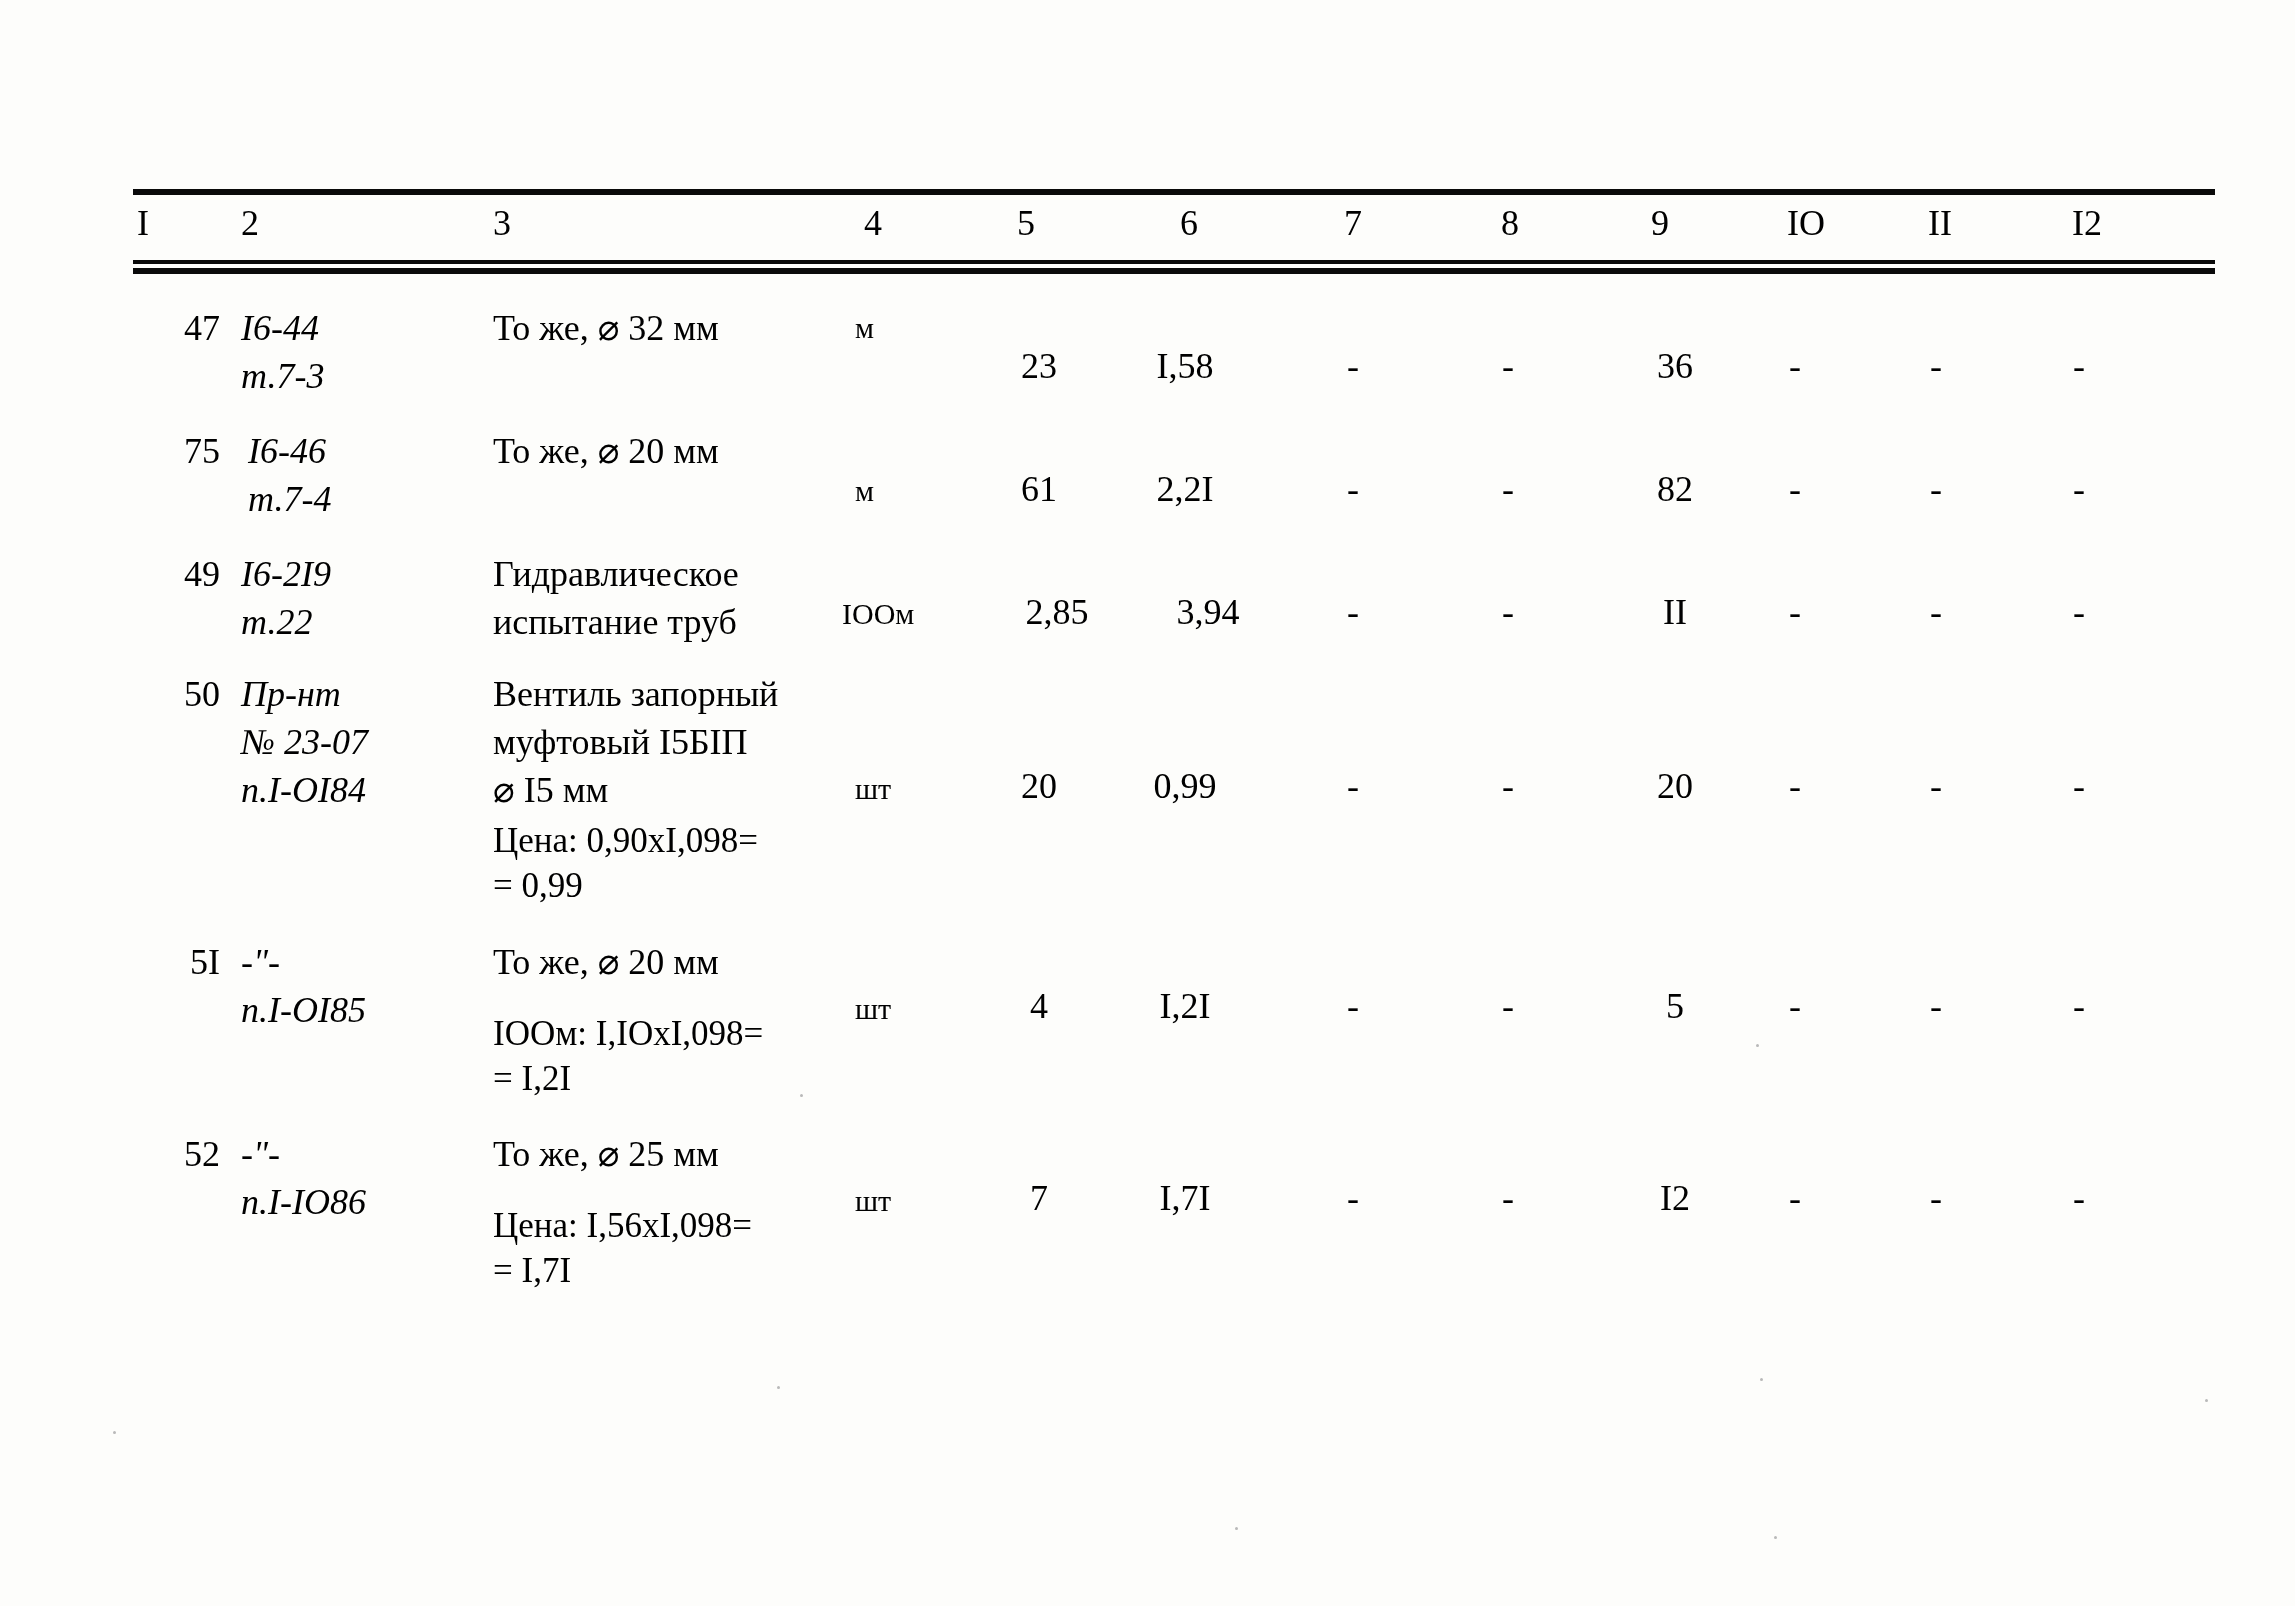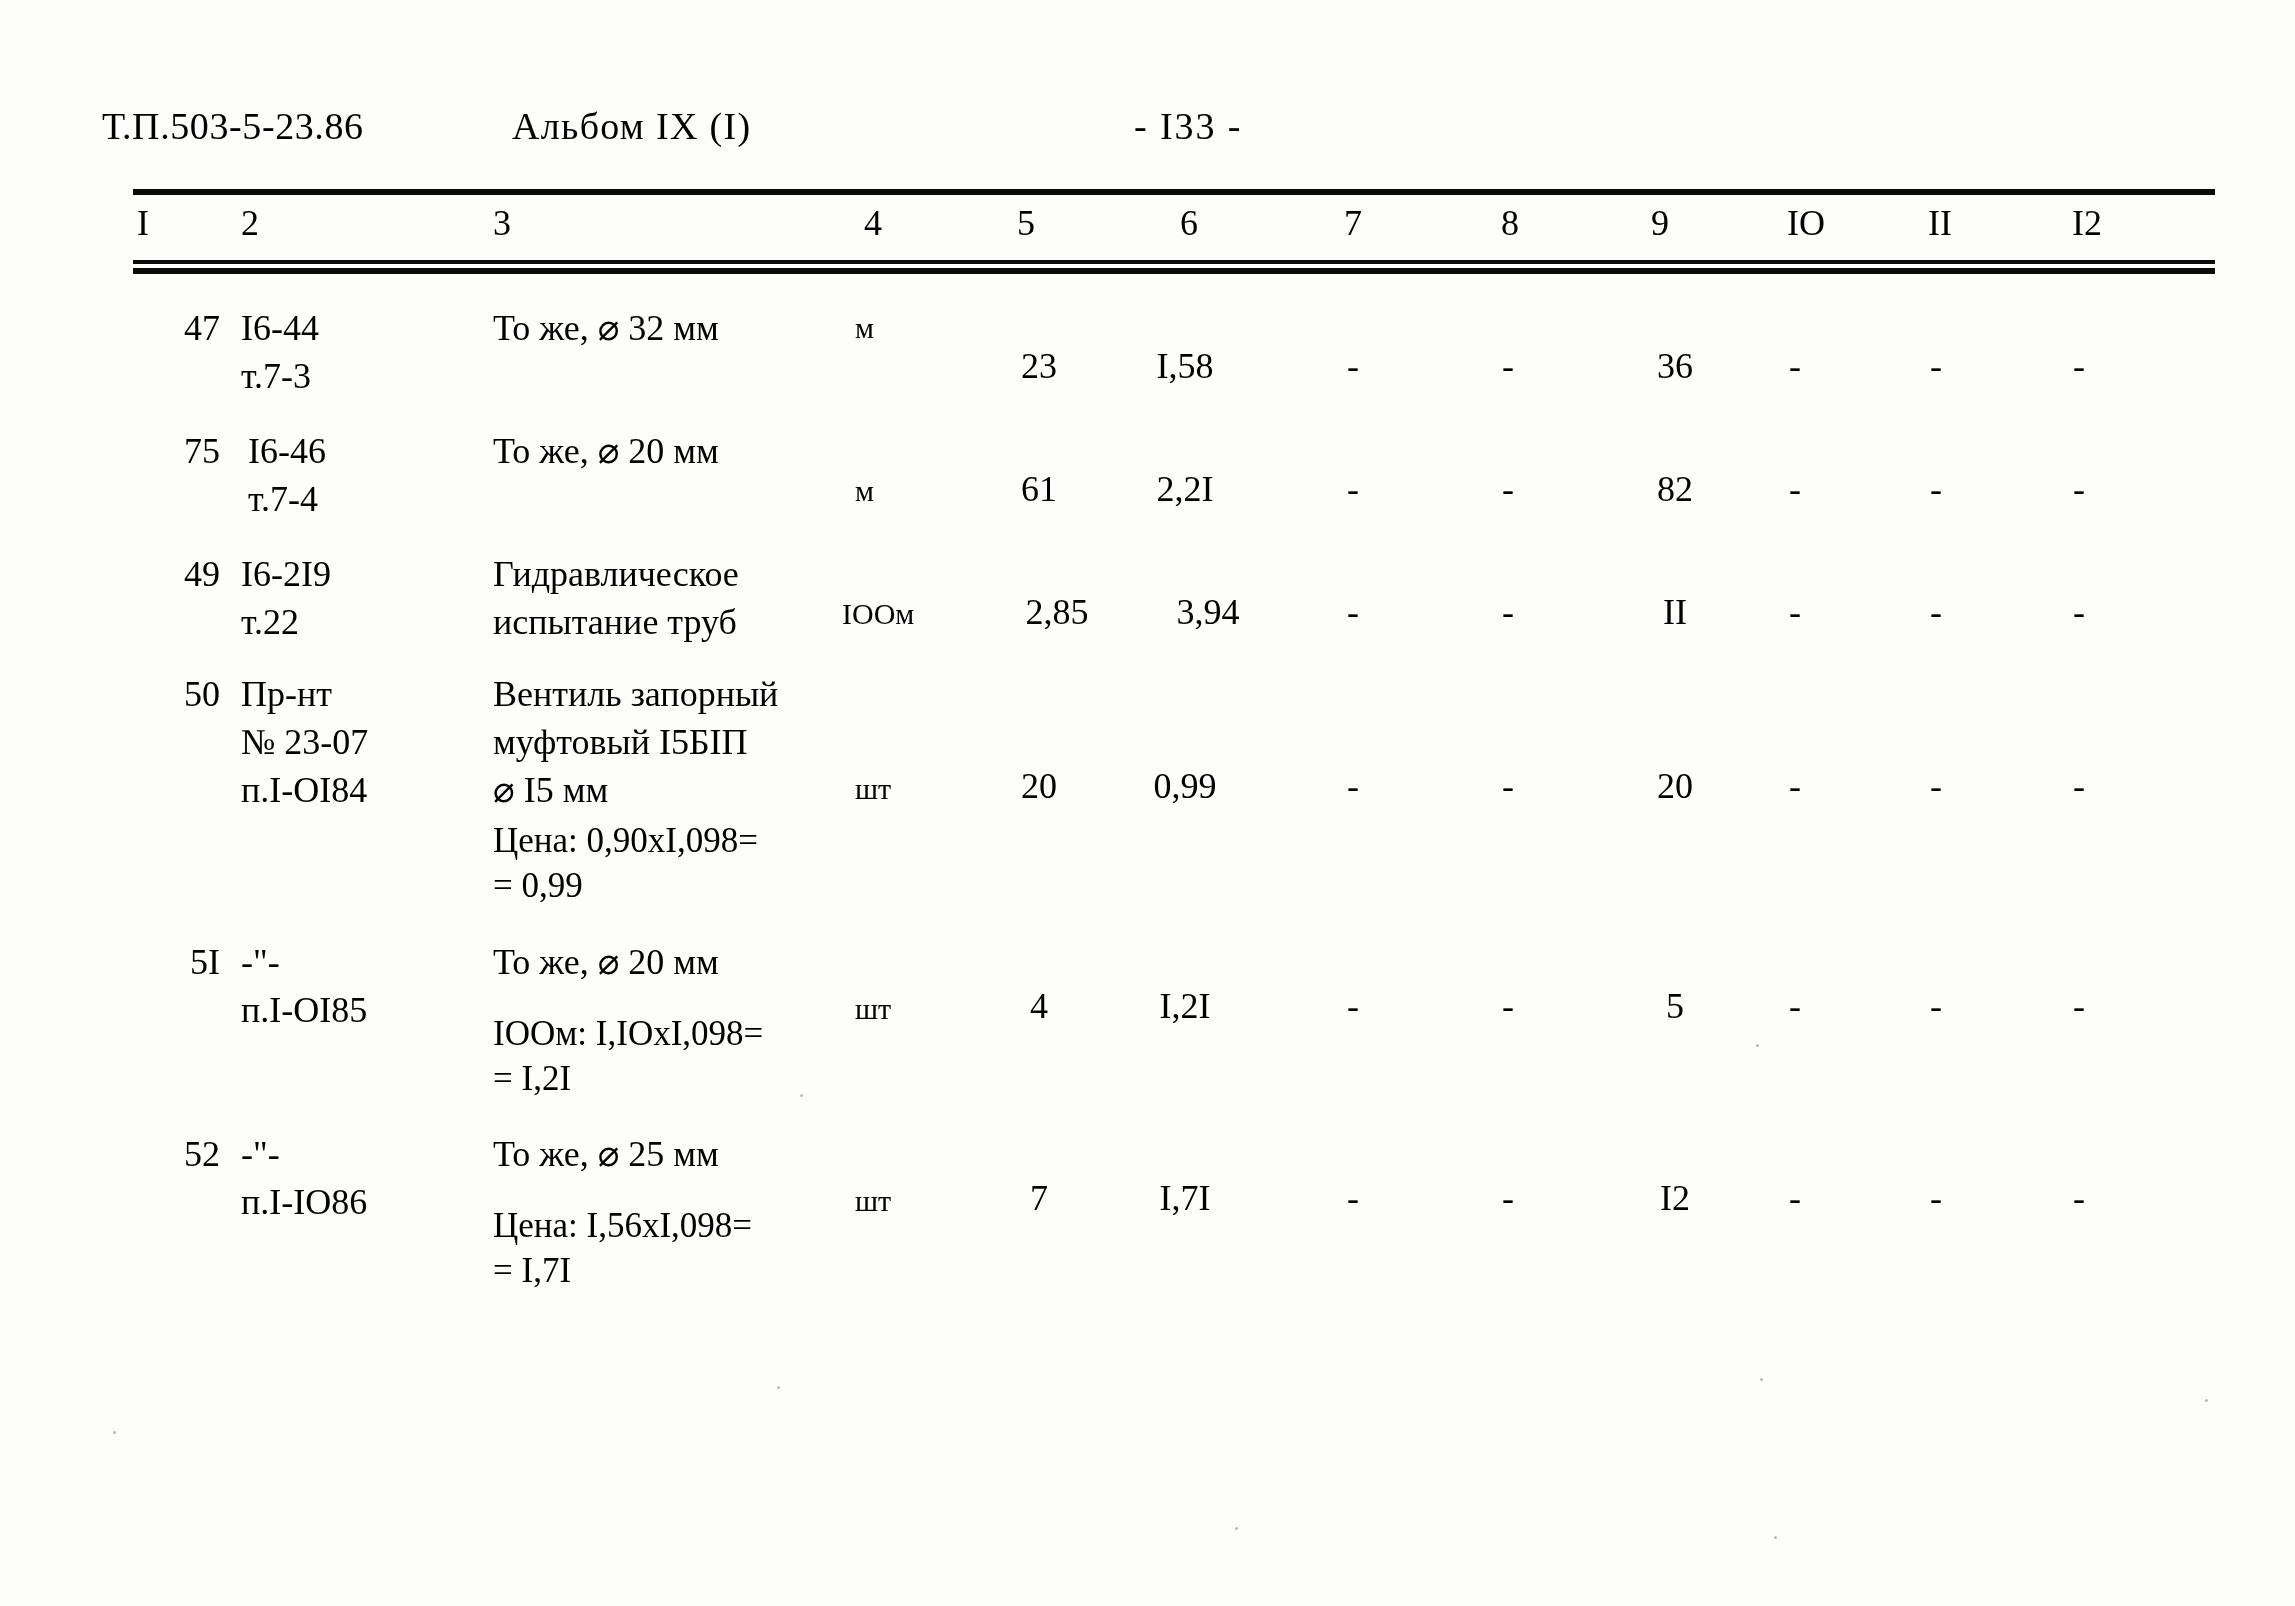--- a/index.html
+++ b/index.html
@@ -93,21 +93,21 @@
     left: 0;
     width: 2295px;
   }
   .cell {
     position: absolute;
     font-size: 36px;
     line-height: 48px;
     white-space: pre;
   }
   .c-num   { width: 97px; text-align: right; }
-  .c-code  { white-space: pre-line; }
+  .c-code  { white-space: pre-line; font-style: italic; }
   .c-desc  { white-space: pre-line; }
   .c-unit  { font-size: 30px; }
   .c-val   { text-align: center; width: 136px; }
   .c-dash  { text-align: center; width: 78px; }
   .price-note {
     font-size: 35px;
     line-height: 45px;
     white-space: pre-line;
   }
 
@@ -118,25 +118,20 @@
     width: 3.2px;
     height: 3.2px;
     border-radius: 50%;
   }
 </style>
 </head>
 <body>
 
 <div class="page">
 
-  <div class="doc-header">
-    <div class="doc-code">Т.П.503-5-23.86</div>
-    <div class="album-title">Альбом IX (I)</div>
-    <div class="page-number">- I33 -</div>
-  </div>
 
   <div class="rule rule-top"></div>
   <div class="rule rule-mid"></div>
   <div class="rule rule-mid2"></div>
 
   <div class="col-headers">
     <div class="colhead" style="left:137px">I</div>
     <div class="colhead" style="left:241px">2</div>
     <div class="colhead" style="left:493px">3</div>
     <div class="colhead" style="left:864px">4</div>

